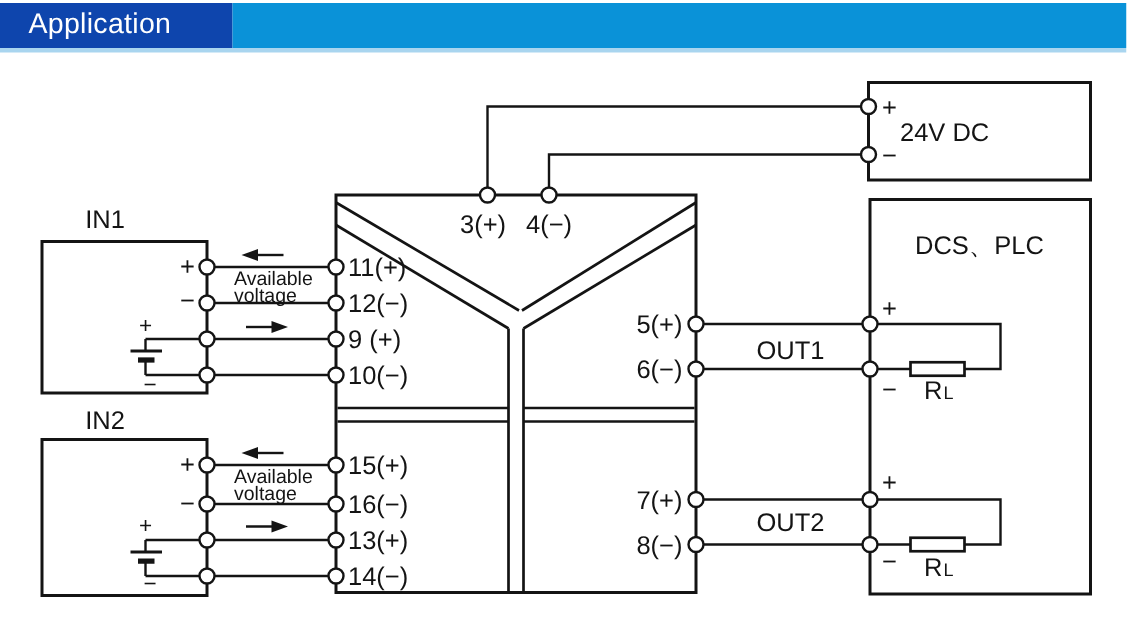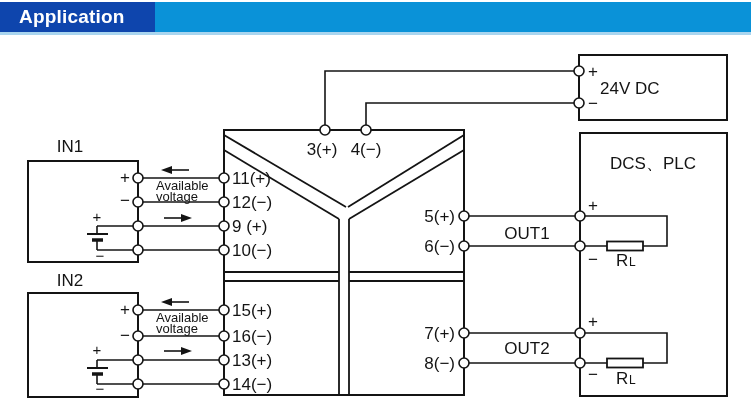--- a/index.html
+++ b/index.html
@@ -1,21 +1,21 @@
 <!DOCTYPE html>
 <html><head>
 <meta charset="utf-8">
 <style>
   html,body{margin:0;padding:0;background:#fff;}
   body{width:751px;height:413px;position:relative;font-family:"Liberation Sans",sans-serif;}
   .stage{position:absolute;left:0;top:0;width:751px;height:413px;}
   .hdr-dark{position:absolute;left:0;top:2px;width:155px;height:30px;background:#0e45ad;}
   .hdr-light{position:absolute;left:155px;top:2px;width:596px;height:30px;background:#0a92d8;}
   .hdr-strip{position:absolute;left:0;top:32px;width:751px;height:3px;background:#a9d5ef;}
-  .hdr-title{color:#fff;font-weight:bold;font-size:19px;line-height:30px;padding-left:19px;letter-spacing:.2px;}
+  .hdr-title{color:#fff;font-weight:normal;font-size:19px;line-height:30px;padding-left:19px;letter-spacing:.2px;}
   svg text{fill:#141414;font-family:"Liberation Sans",sans-serif;font-size:17px;}
   svg .sm{font-size:13px;}
   svg .bat{font-size:15px;}
   svg .sub{font-size:12px;}
 </style>
 </head>
 <body>
 
 <div class="stage">
 

